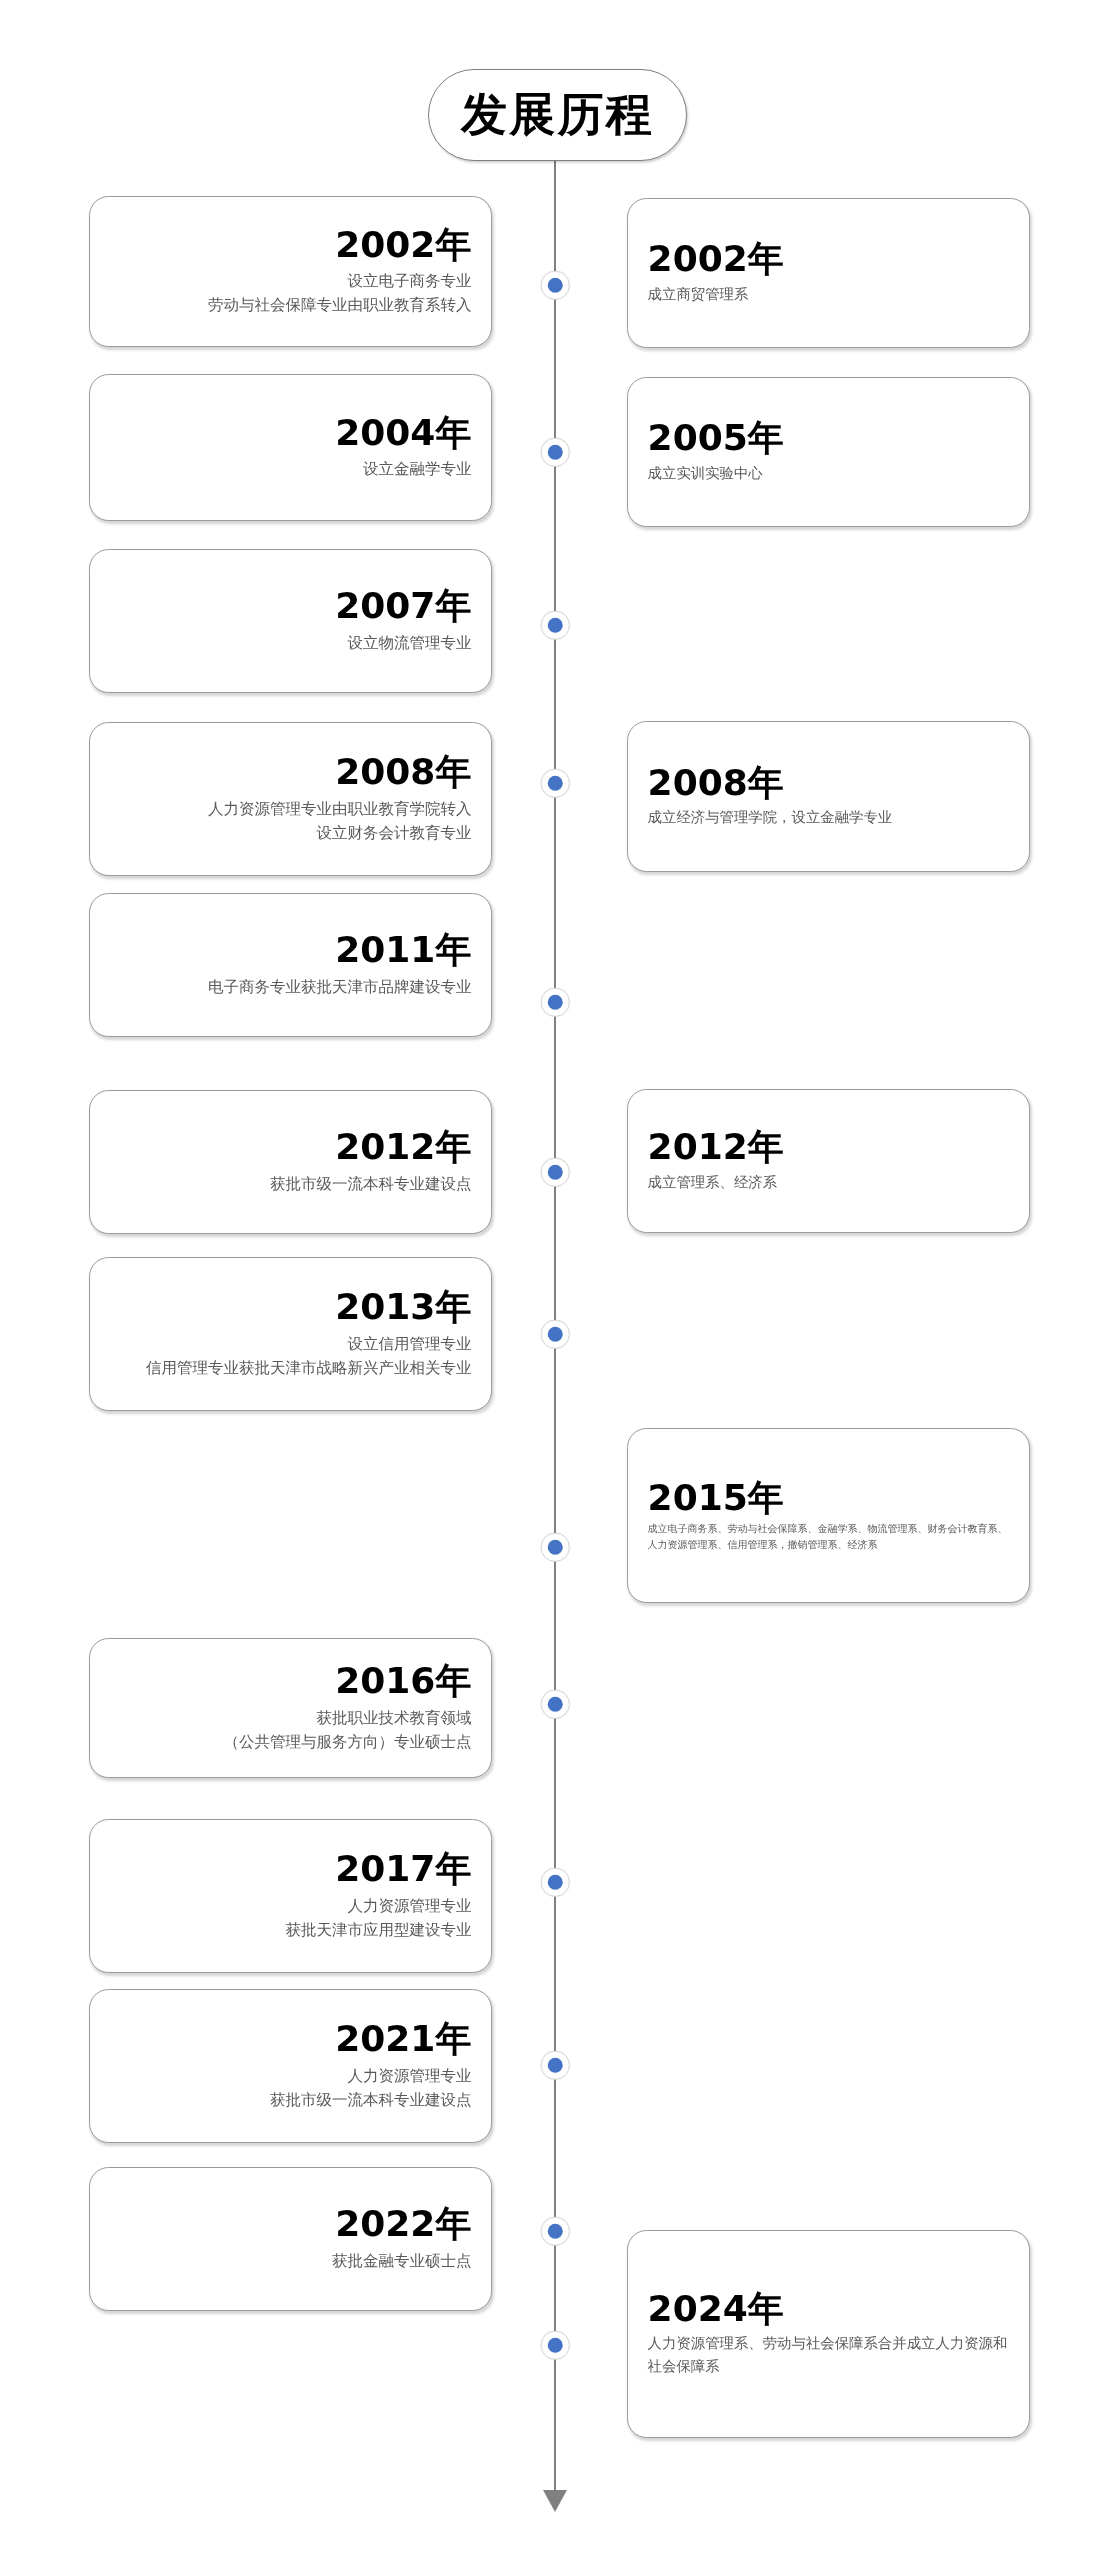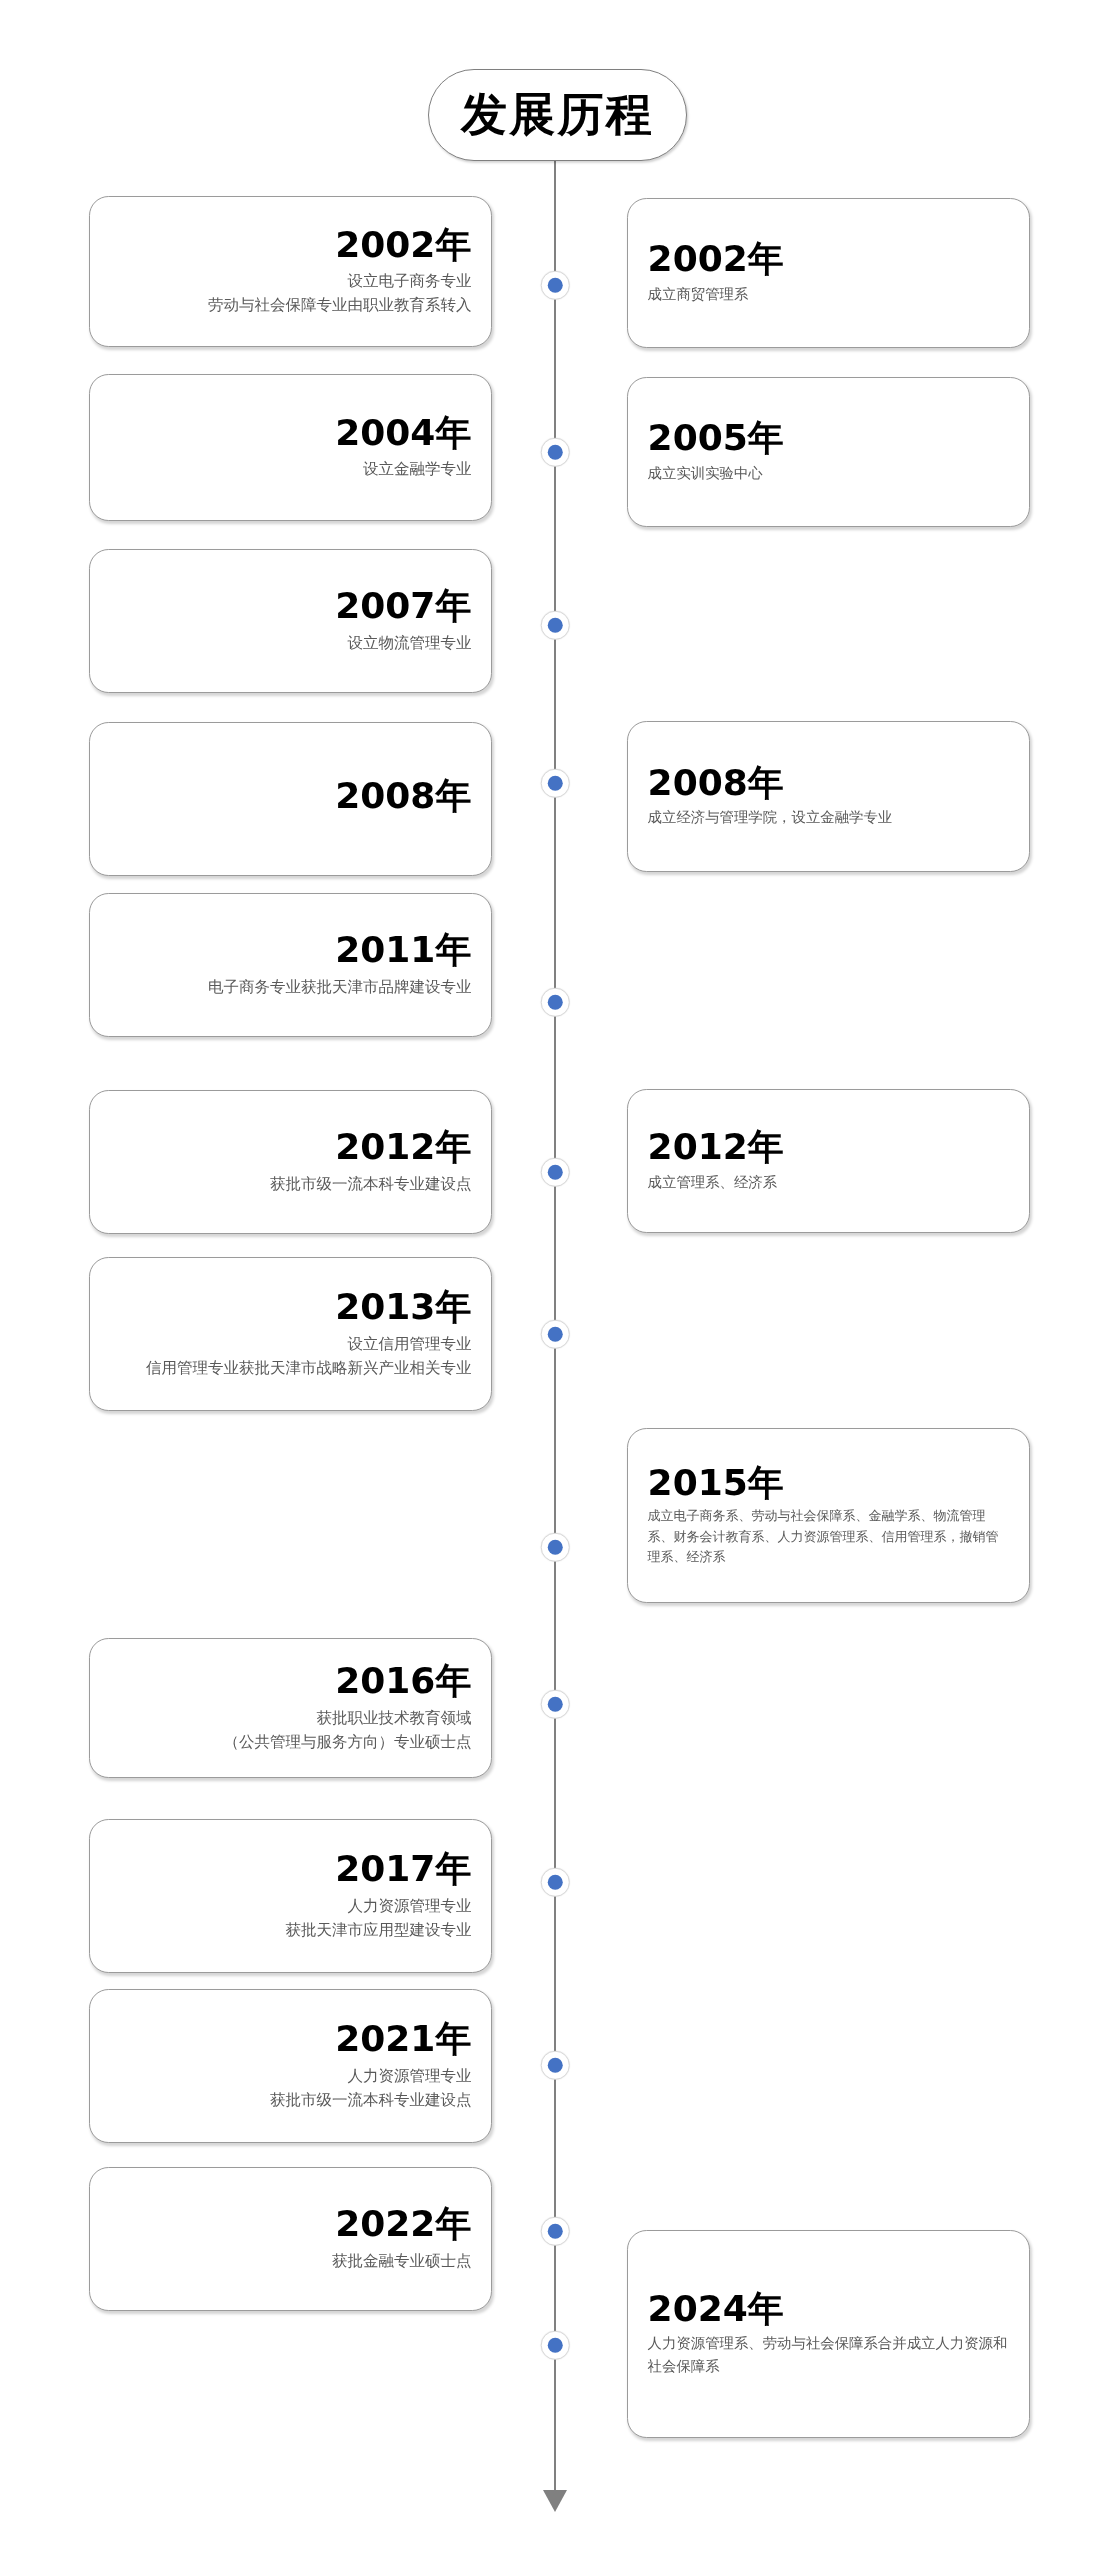--- a/index.html
+++ b/index.html
@@ -62,21 +62,21 @@
   }
   .card.left .year{ margin-bottom:5.8px; }
   .card.right .year{ margin-bottom:4.6px; }
 
   .card .desc{
     font-size:15.5px;color:#595959;line-height:1.55;
     font-family:"DejaVu Sans","Liberation Sans",sans-serif;
     white-space:pre-line;
   }
   .card.right .desc{ font-size:14.4px; line-height:1.6; }
-  .card.right.big .desc{ font-size:13px; line-height:1.55; }
+  .card.right.big .desc{ font-size:10px; line-height:1.55; }
 </style>
 </head>
 <body>
 
 <div id="stage">
 
   <div class="axis-line"></div>
   <div class="axis-arrow"></div>
 
   <div class="axis-dot" style="top:285px">
@@ -134,20 +134,22 @@
     <div class="desc">设立金融学专业</div>
   </div>
 
   <div class="card left" style="left:89px;top:549px;width:403px;height:144px">
     <div class="year">2007年</div>
     <div class="desc">设立物流管理专业</div>
   </div>
 
   <div class="card left" style="left:89px;top:722px;width:403px;height:154px">
     <div class="year">2008年</div>
+    <div class="desc">人力资源管理专业由职业教育学院转入
+设立财务会计教育专业</div>
   </div>
 
   <div class="card left" style="left:89px;top:893px;width:403px;height:144px">
     <div class="year">2011年</div>
     <div class="desc">电子商务专业获批天津市品牌建设专业</div>
   </div>
 
   <div class="card left" style="left:89px;top:1090px;width:403px;height:144px">
     <div class="year">2012年</div>
     <div class="desc">获批市级一流本科专业建设点</div>

